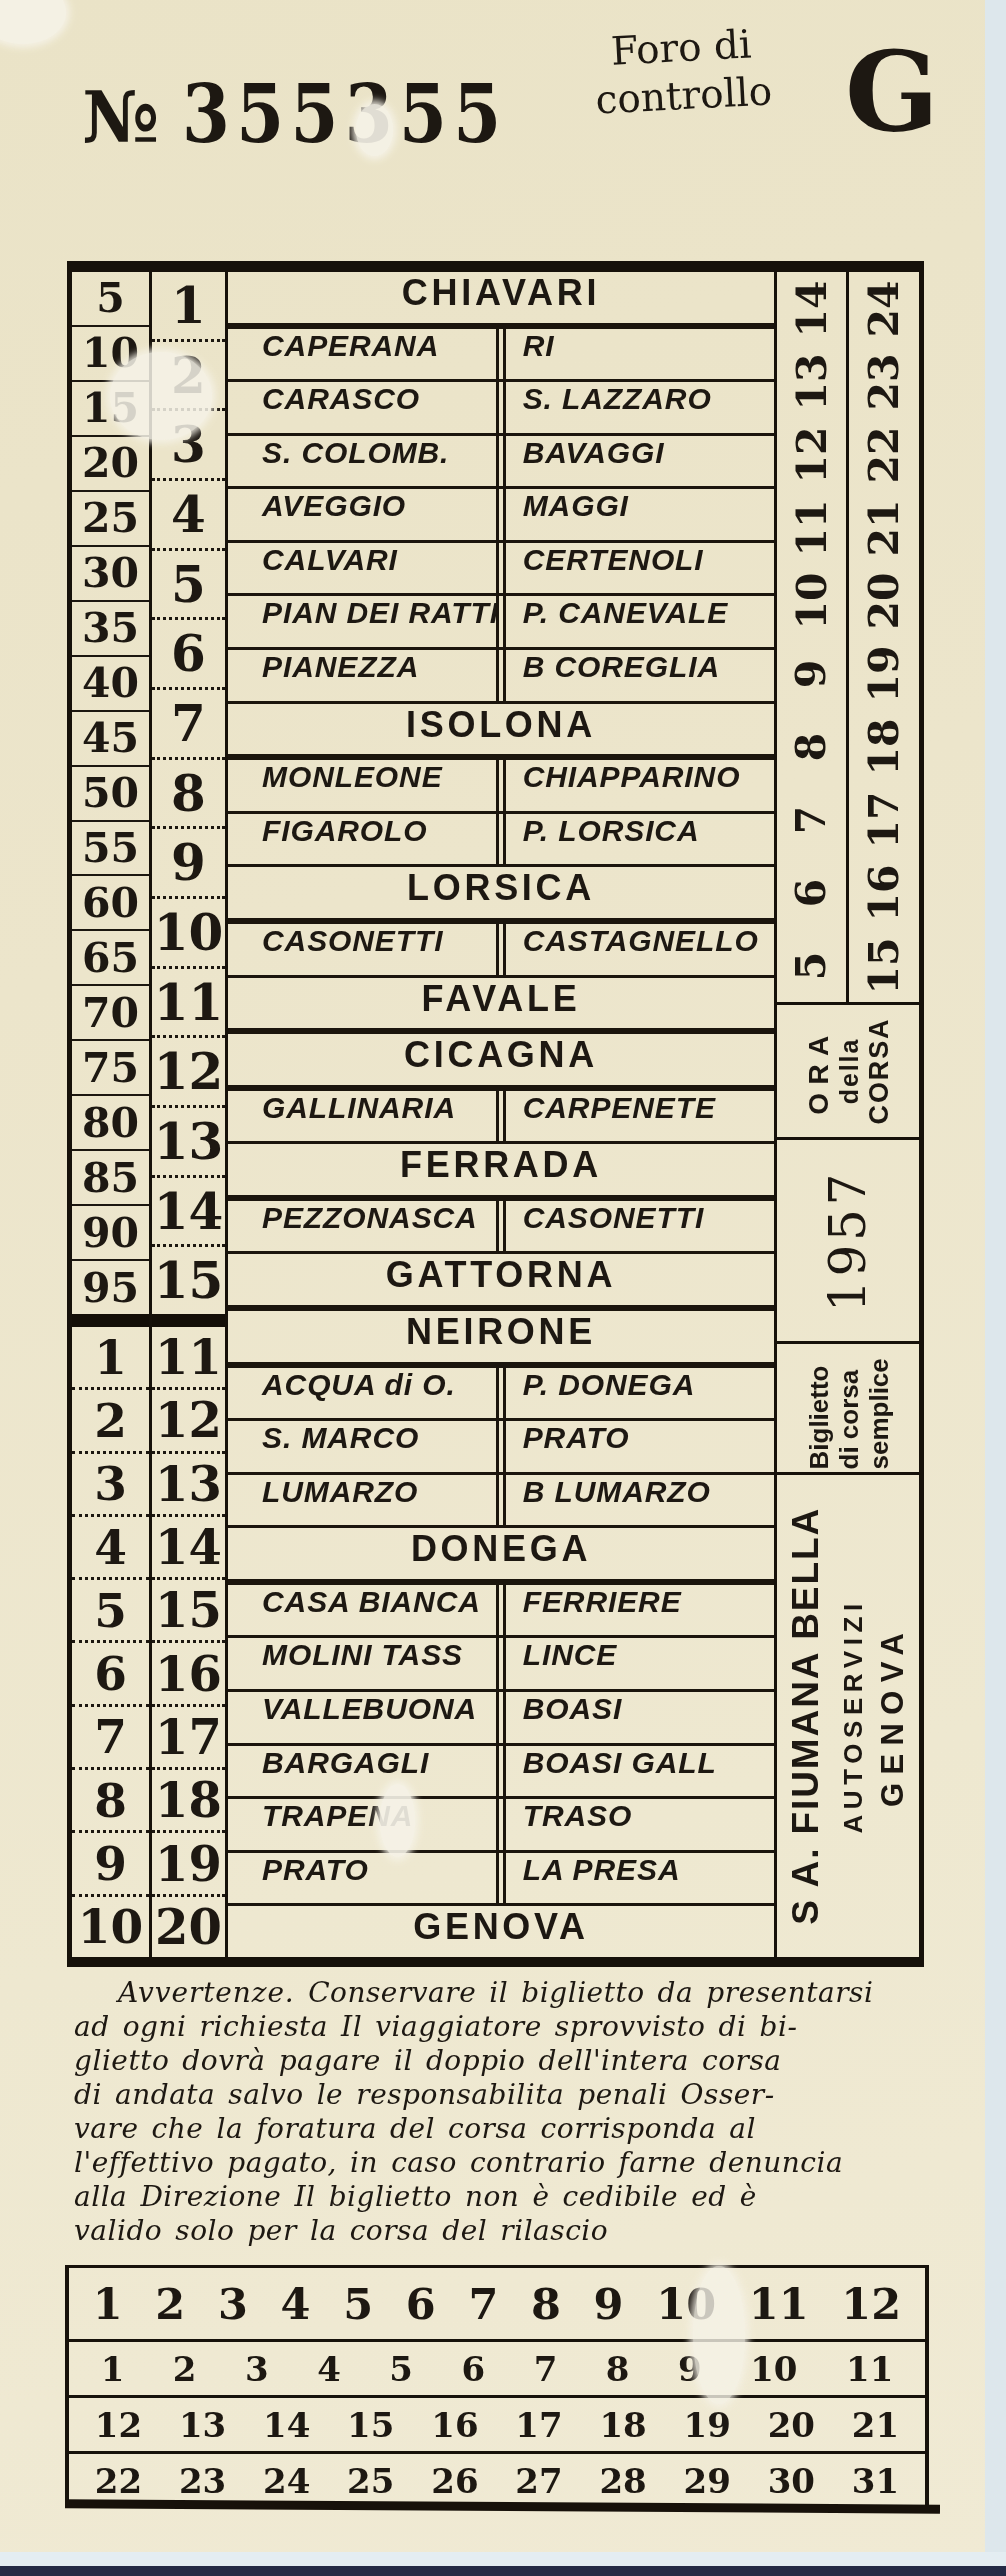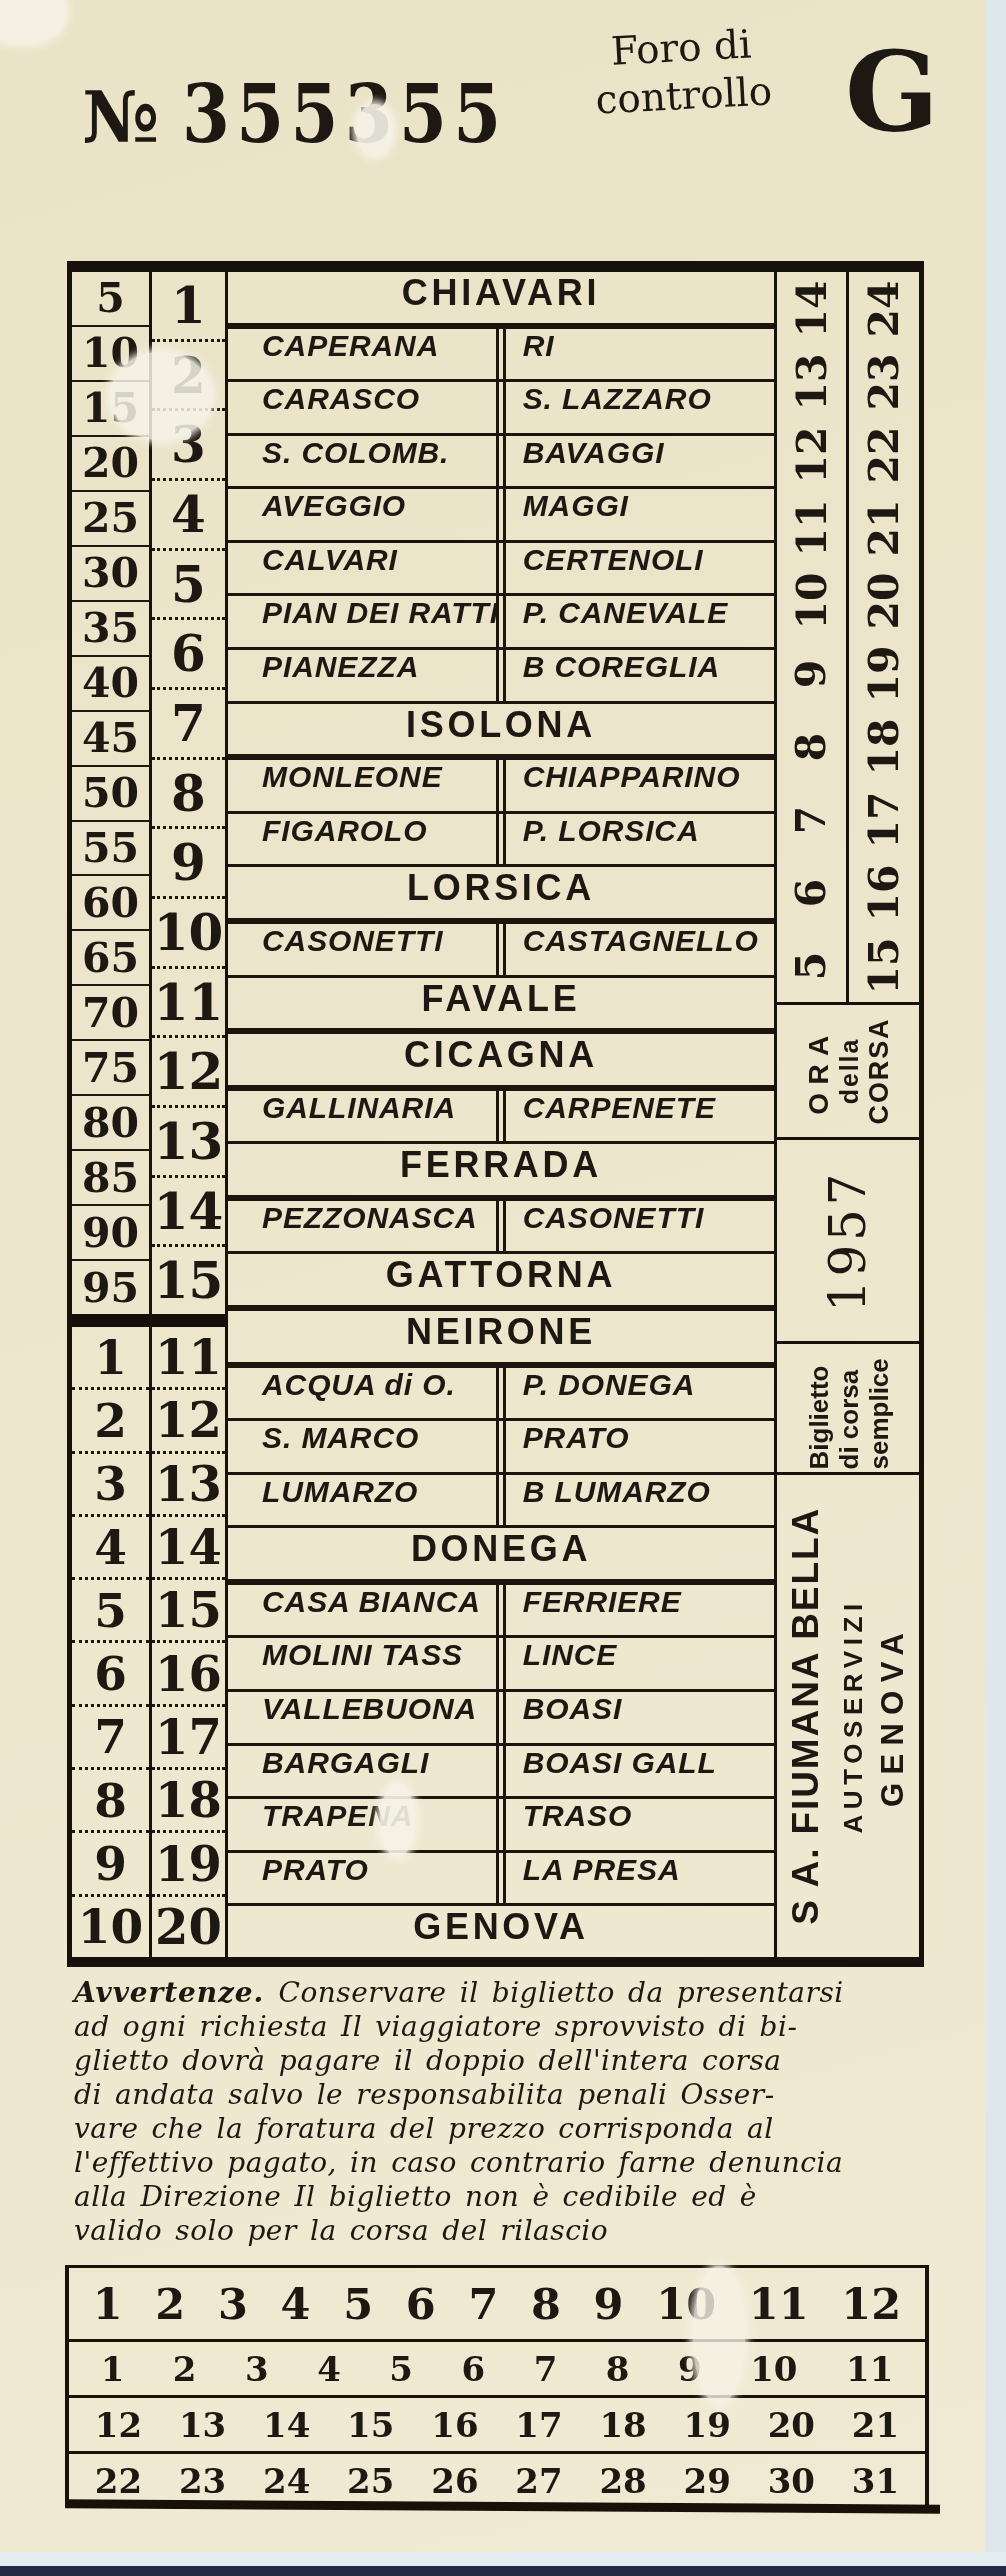--- a/index.html
+++ b/index.html
@@ -61,21 +61,21 @@
   .year-in{font:500 50px "DejaVu Serif",serif;letter-spacing:3.7px;}
   .bigl-in{width:123px;text-align:left;font-family:"Liberation Sans",sans-serif;
     font-weight:700;font-size:26px;line-height:30px;}
   .comp-in{width:449px;text-align:center;font-family:"Liberation Sans",sans-serif;font-weight:700;}
   .comp1{font-size:37px;letter-spacing:1.9px;white-space:nowrap;}
   .comp2{font-size:26px;letter-spacing:5.6px;margin-top:11.2px;}
   .comp3{font-size:31px;letter-spacing:8.4px;margin-top:5.6px;}
   
   .avv{position:absolute;left:74px;top:1976px;width:852px;font:italic 28px/34px "DejaVu Serif",serif;
     letter-spacing:0.5px;word-spacing:3.7px;}
-  .avv .lead{font-weight:700;letter-spacing:0.9px;}
+  .avv .lead{font-weight:400;letter-spacing:0.9px;margin-left:44px;}
   
   .cal{position:absolute;left:65px;top:2265px;width:864px;box-sizing:border-box;
     border-left:4.7px solid #17120b;border-right:4.7px solid #17120b;border-top:3.7px solid #17120b;}
   .cal-row{display:flex;align-items:center;justify-content:space-around;
     border-bottom:3.7px solid #17120b;padding:0 7.4px;}
   .cal-row:last-child{border-bottom:none;}
   .cal-row.months{height:71px;font:700 43px "DejaVu Serif",serif;}
   .cal-row.days{height:53px;font:700 34px "DejaVu Serif",serif;}
   .thickline{position:absolute;left:65px;top:2502px;width:875px;height:9.3px;background:#17110a;transform:rotate(.35deg);}
   
@@ -361,21 +361,21 @@
         </div>
       </div>
     </div>
   </div>
 
   <div class="avv" id="avv">
       <div class="avv-line"><span class="lead">Avvertenze. </span>Conservare il biglietto da presentarsi</div>
       <div class="avv-line">ad ogni richiesta  Il viaggiatore sprovvisto di bi-</div>
       <div class="avv-line">glietto dovrà pagare il doppio dell'intera corsa</div>
       <div class="avv-line">di andata salvo le responsabilita penali  Osser-</div>
-      <div class="avv-line">vare che la foratura del prezzo corrisponda al</div>
+      <div class="avv-line">vare che la foratura del corsa corrisponda al</div>
       <div class="avv-line">l'effettivo pagato, in caso contrario farne denuncia</div>
       <div class="avv-line">alla Direzione   Il biglietto non è cedibile ed è</div>
       <div class="avv-line">valido solo per la corsa del rilascio</div>
     </div>
 
   <div class="cal">
     <div class="cal-row months" id="cal-months">
         <div class="mnum">1</div>
         <div class="mnum">2</div>
         <div class="mnum">3</div>

